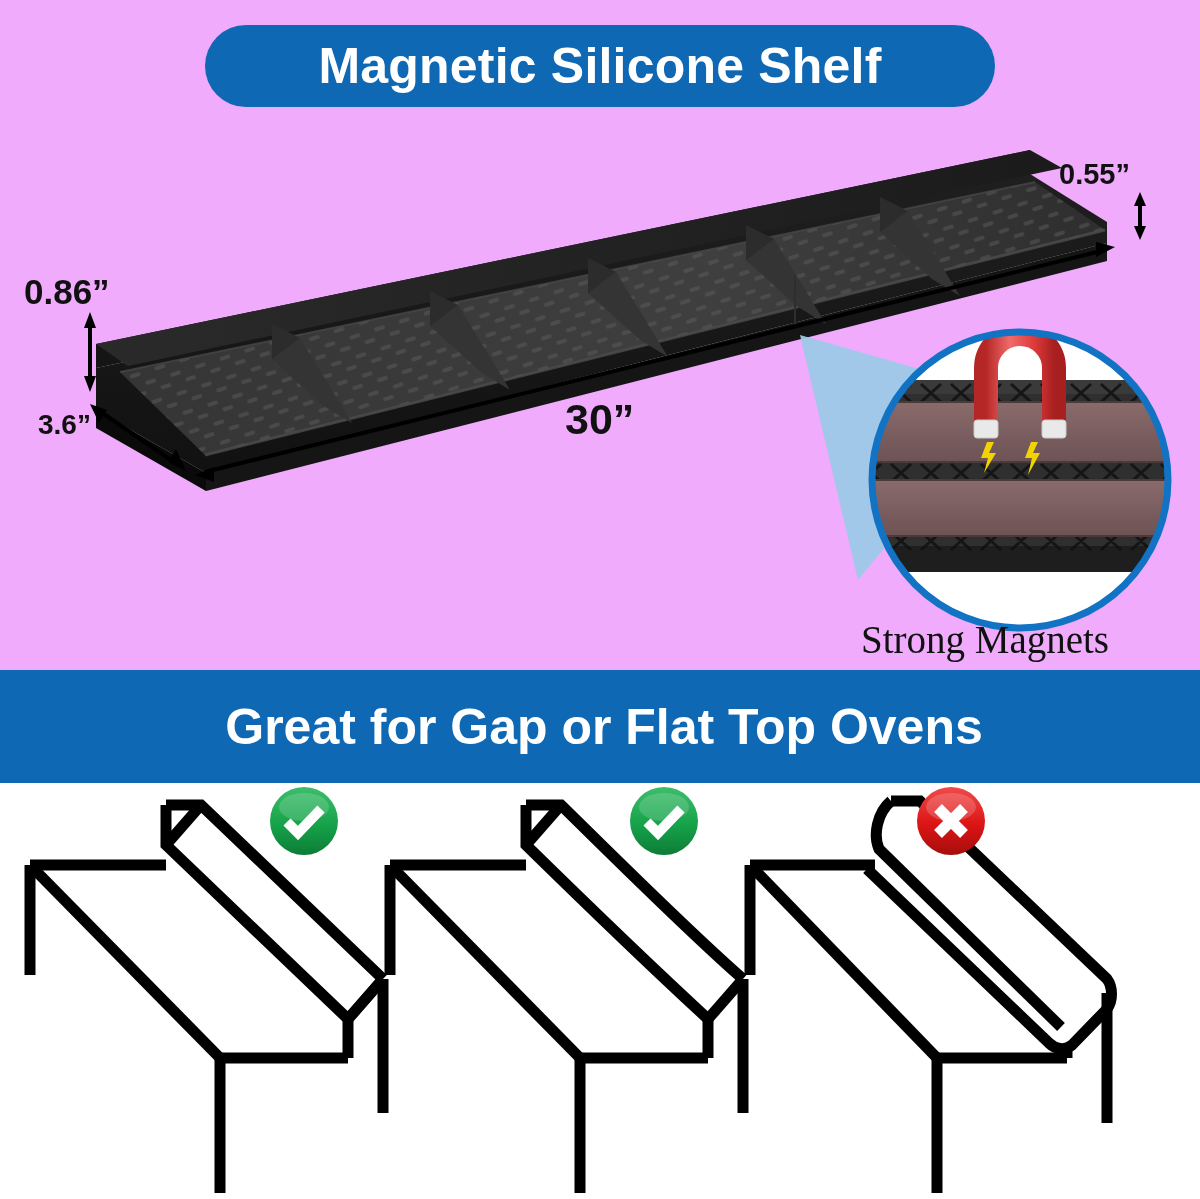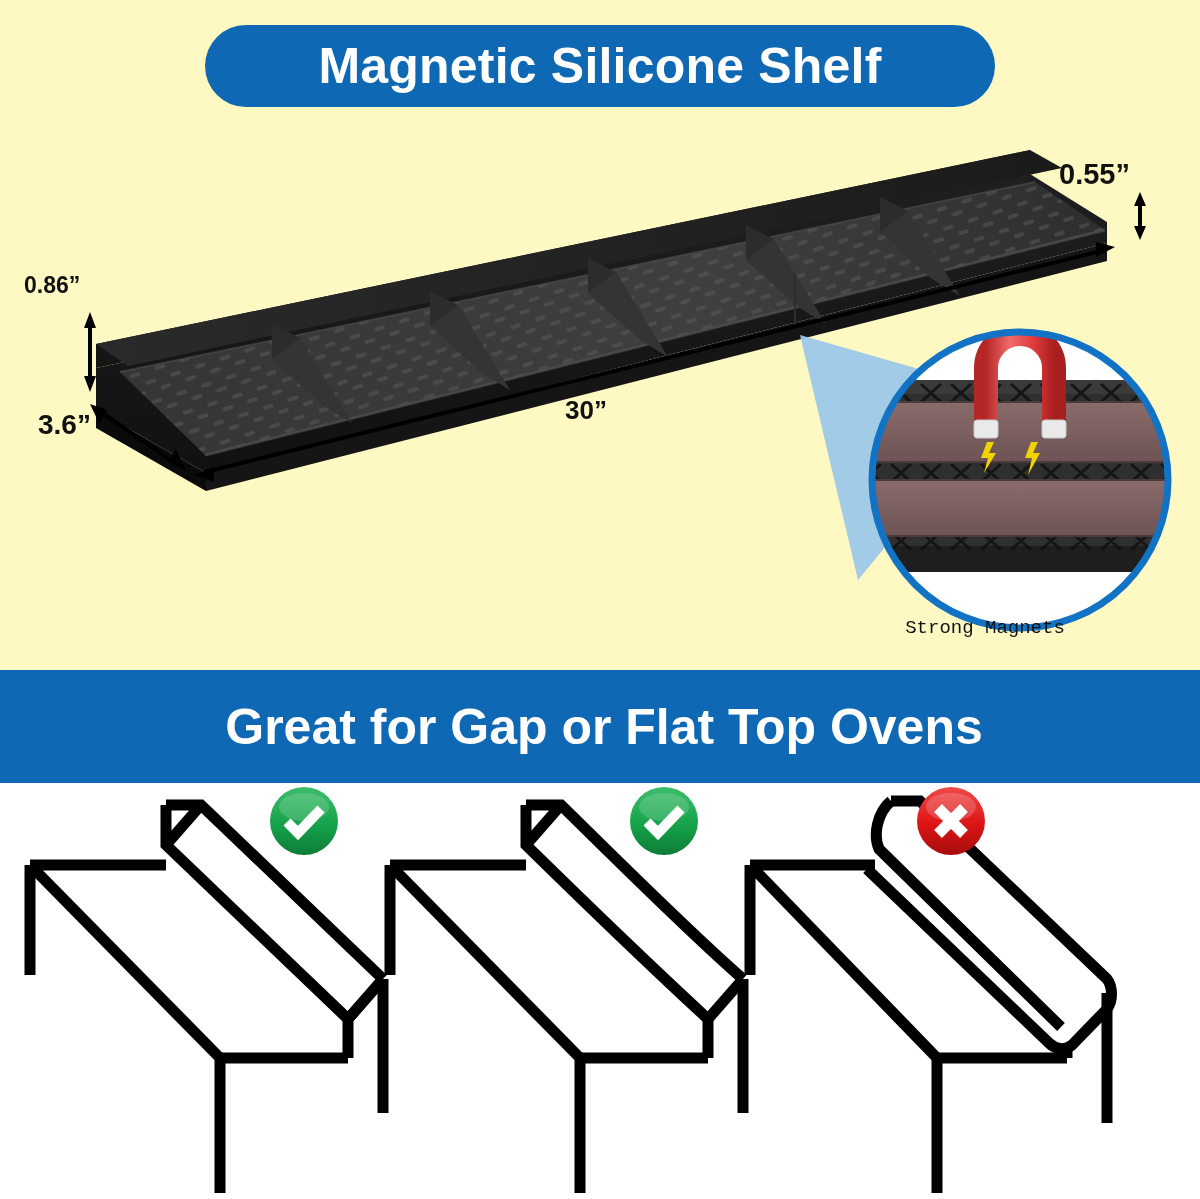--- a/index.html
+++ b/index.html
@@ -18,21 +18,21 @@
     overflow: hidden;
     background: #ffffff;
   }
 
   
   #top-panel {
     position: absolute;
     left: 0; top: 0;
     width: 1200px;
     height: 670px;
-    background: #fef9c3;
+    background: #f0abfc;
     overflow: hidden;
   }
 
   #title-pill {
     position: absolute;
     left: 205px;
     top: 25px;
     width: 790px;
     height: 82px;
     background: #0e68b3;
@@ -51,34 +51,34 @@
   }
 
   
   .dim-label {
     position: absolute;
     color: #111111;
     font-weight: bold;
     font-family: "Liberation Sans", sans-serif;
     white-space: nowrap;
   }
-  #dim-height-label { left: 24px;  top: 272px; font-size: 23px; }
+  #dim-height-label { left: 24px;  top: 272px; font-size: 35px; }
   #dim-depth-label  { left: 38px;  top: 409px; font-size: 28px; }
-  #dim-length-label { left: 565px; top: 395px; font-size: 26px; }
+  #dim-length-label { left: 565px; top: 395px; font-size: 43px; }
   #dim-thick-label  { left: 1059px; top: 158px; font-size: 29px; }
 
   #magnet-caption {
     position: absolute;
     left: 860px;
     top: 617px;
     width: 250px;
     text-align: center;
-    font-size: 19px;
+    font-size: 39px;
     color: #111111;
-    font-family: Liberation Mono, monospace;
+    font-family: Liberation Serif, serif;
   }
 
   
   #banner {
     position: absolute;
     left: 0; top: 670px;
     width: 1200px;
     height: 113px;
     background: #0e68b3;
     display: flex;

